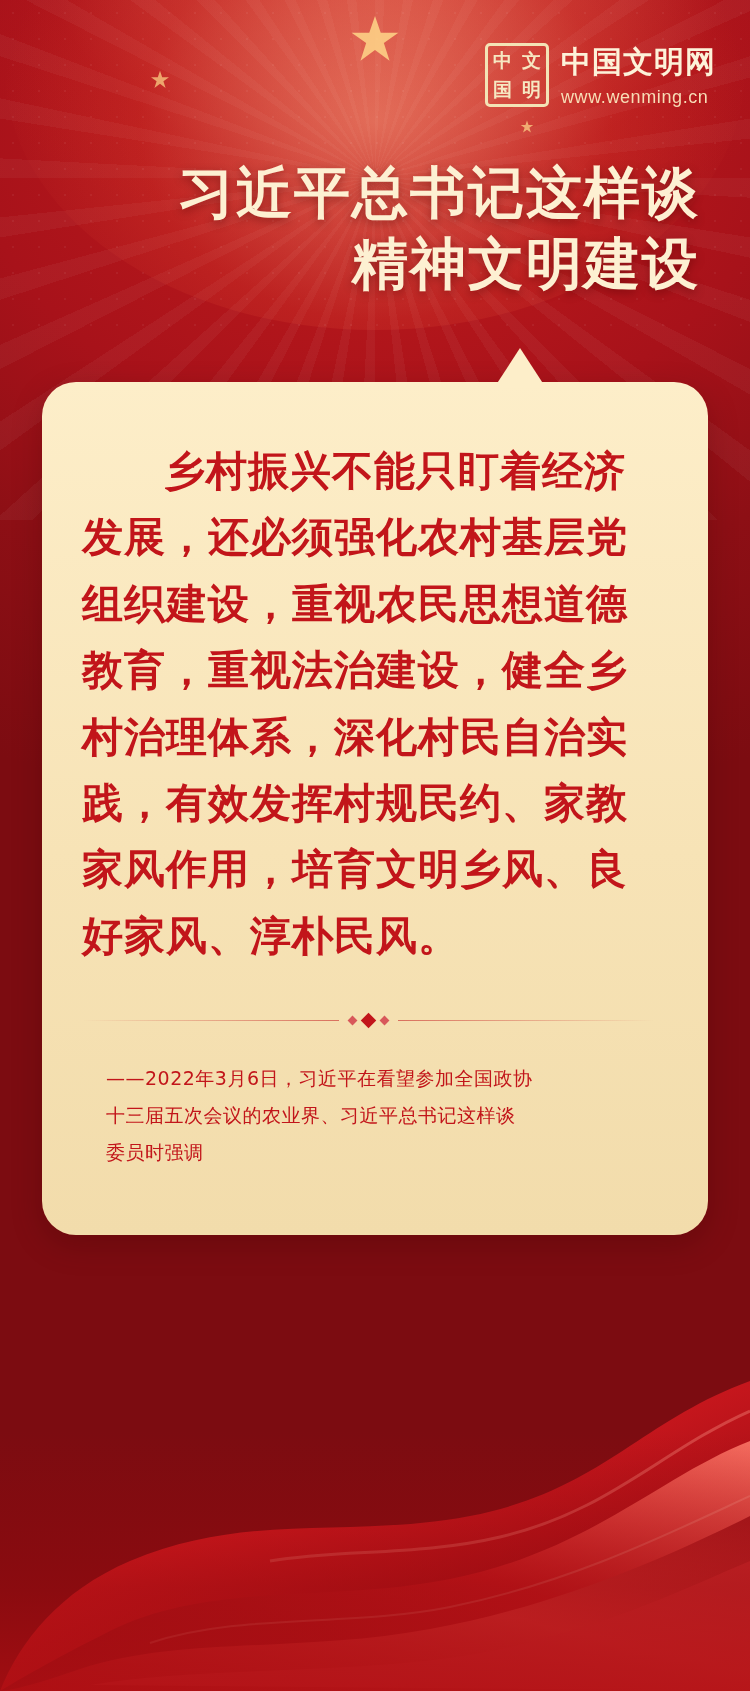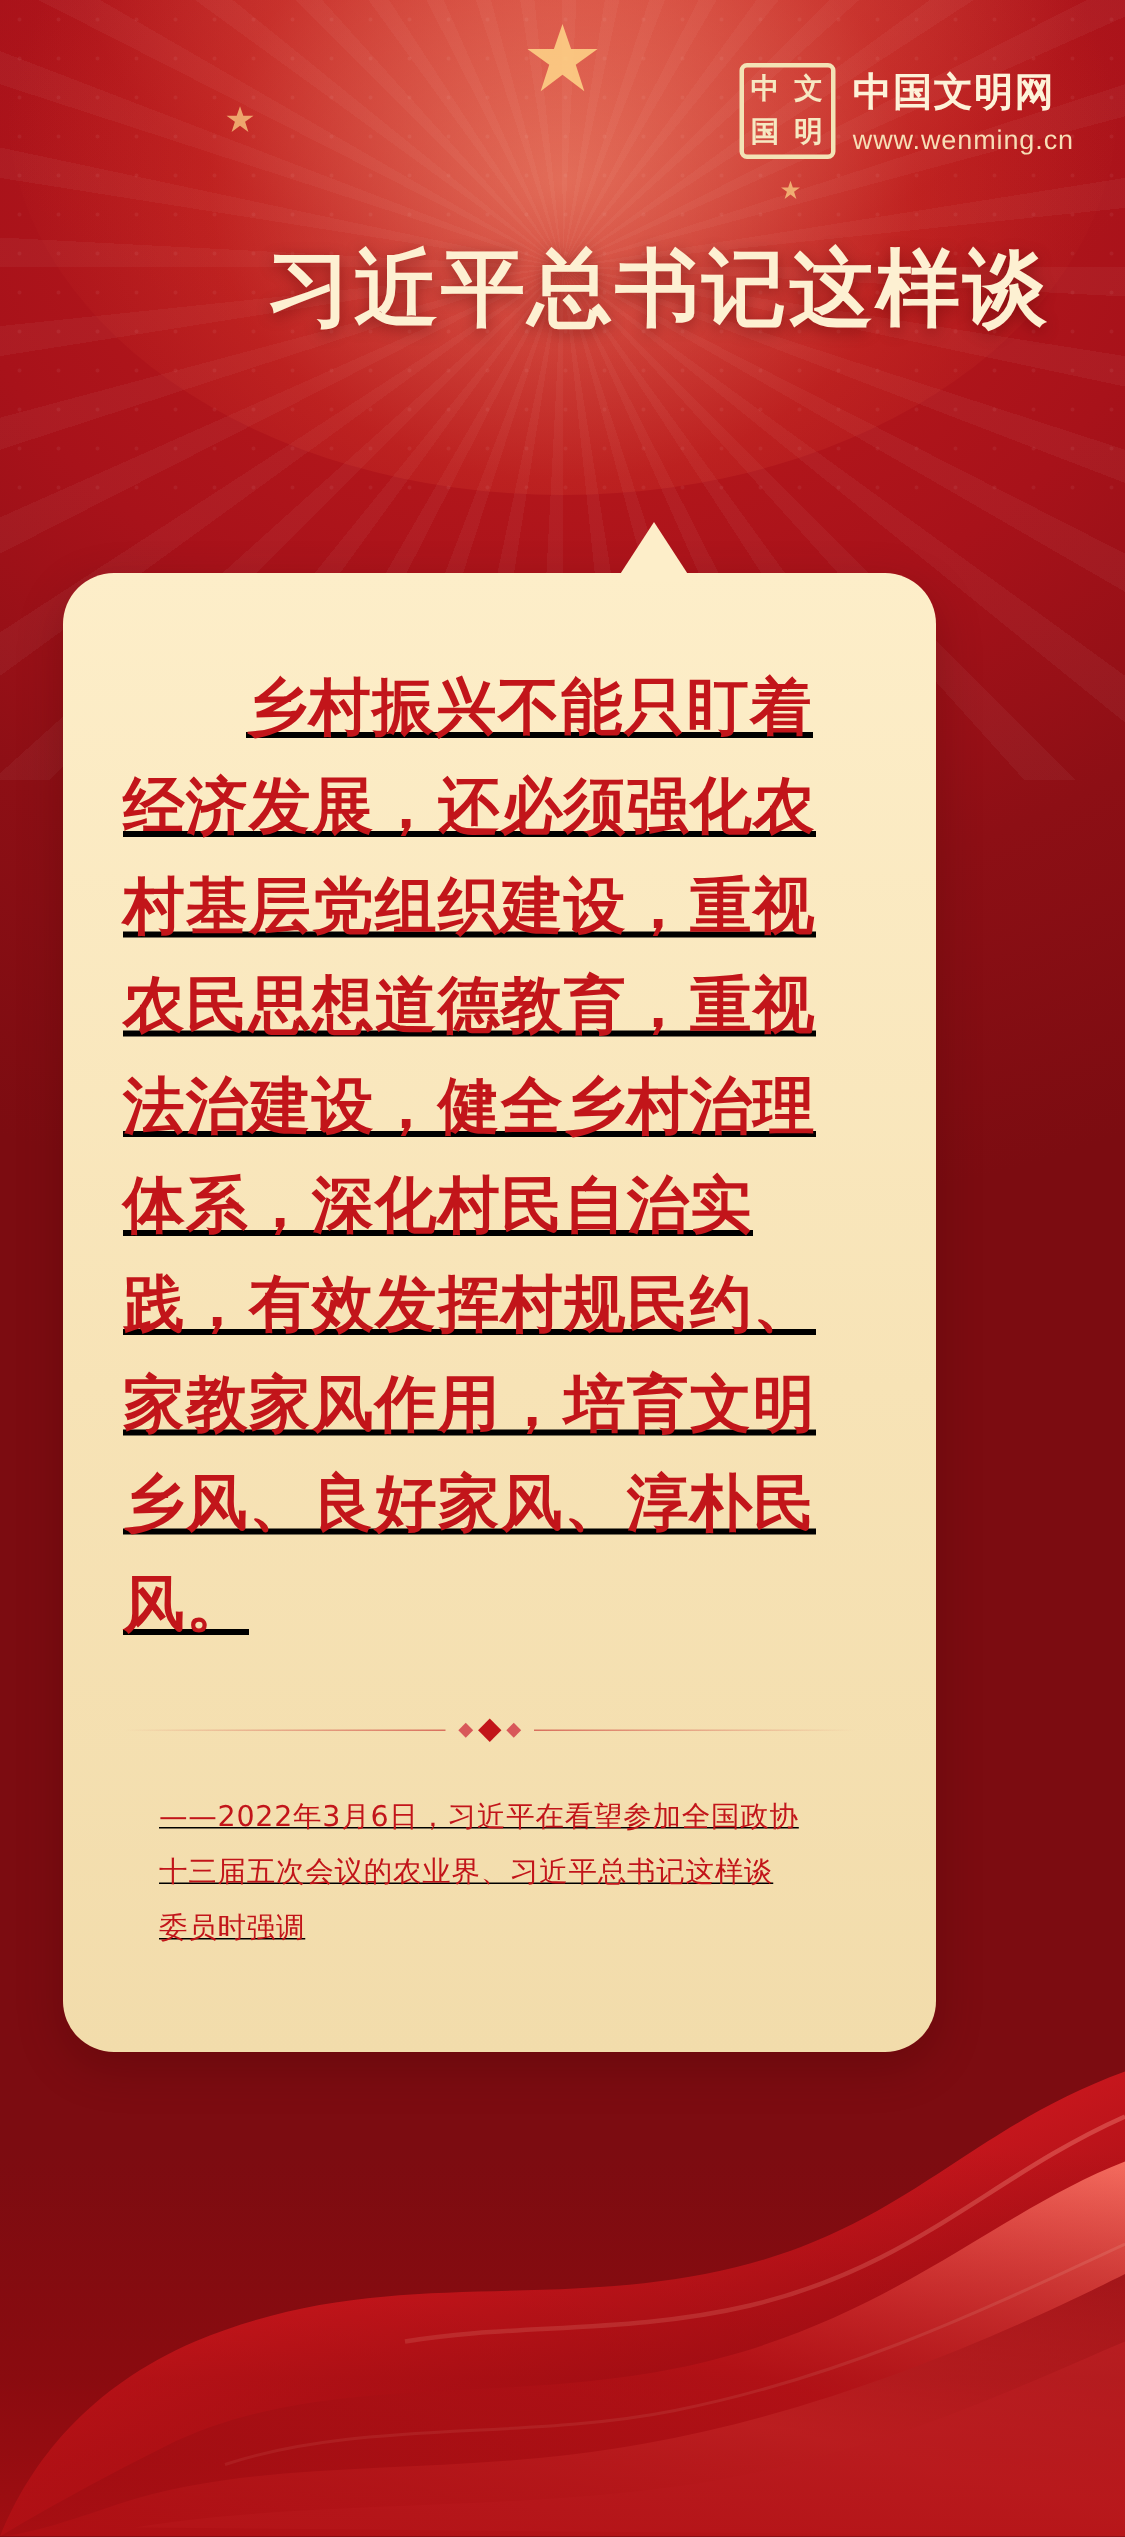--- a/index.html
+++ b/index.html
@@ -86,21 +86,21 @@
     line-height: 1;
     font-family: "DejaVu Sans", "Liberation Sans", sans-serif;
   }
   .seal span {
     display: flex;
     align-items: center;
     justify-content: center;
   }
   .logo-text { color: #fdf2d9; }
   .logo-text .cn {
-    font-size: 26px;
+    font-size: 30px;
     font-weight: bold;
     letter-spacing: 1px;
     font-family: "DejaVu Sans", "Liberation Sans", sans-serif;
   }
   .logo-text .url {
     font-size: 18px;
     letter-spacing: .6px;
     margin-top: 4px;
     color: #f7ddb6;
   }
@@ -120,27 +120,26 @@
     text-shadow: 0 3px 10px rgba(80,0,0,.45);
     text-align: right;
   }
   .headline .l2 { margin-left: 10px; }
 
   
   .card {
     position: absolute;
     top: 382px;
     left: 42px;
-    width: 582px;
+    width: 666px;
     background: linear-gradient(180deg, #fdeec9 0%, #f7e3b6 55%, #f2dcab 100%);
     border-radius: 34px;
     padding: 56px 53px 48px 40px;
     box-sizing: border-box;
     box-shadow: 0 10px 30px rgba(60,0,0,.28);
-    text-decoration: underline;
   }
   .card:before {
     content: "";
     position: absolute;
     top: -34px;
     right: 162px;
     width: 0; height: 0;
     border-left: 26px solid transparent;
     border-right: 26px solid transparent;
     border-bottom: 40px solid #fdeec9;
@@ -236,20 +235,21 @@
       <span>明</span>
     </div>
     <div class="logo-text">
       <div class="cn">中国文明网</div>
       <div class="url">www.wenming.cn</div>
     </div>
   </div>
 
   <div class="headline">
     <div class="l1">习近平总书记这样谈</div>
+    <div class="l2">精神文明建设</div>
   </div>
 
   <div class="card">
     <p class="quote">乡村振兴不能只盯着经济发展，还必须强化农村基层党组织建设，重视农民思想道德教育，重视法治建设，健全乡村治理体系，深化村民自治实践，有效发挥村规民约、家教家风作用，培育文明乡风、良好家风、淳朴民风。</p>
 
     <div class="divider">
       <div class="bar"></div>
       <div class="gems">
         <div class="gem sm"></div>
         <div class="gem"></div>

